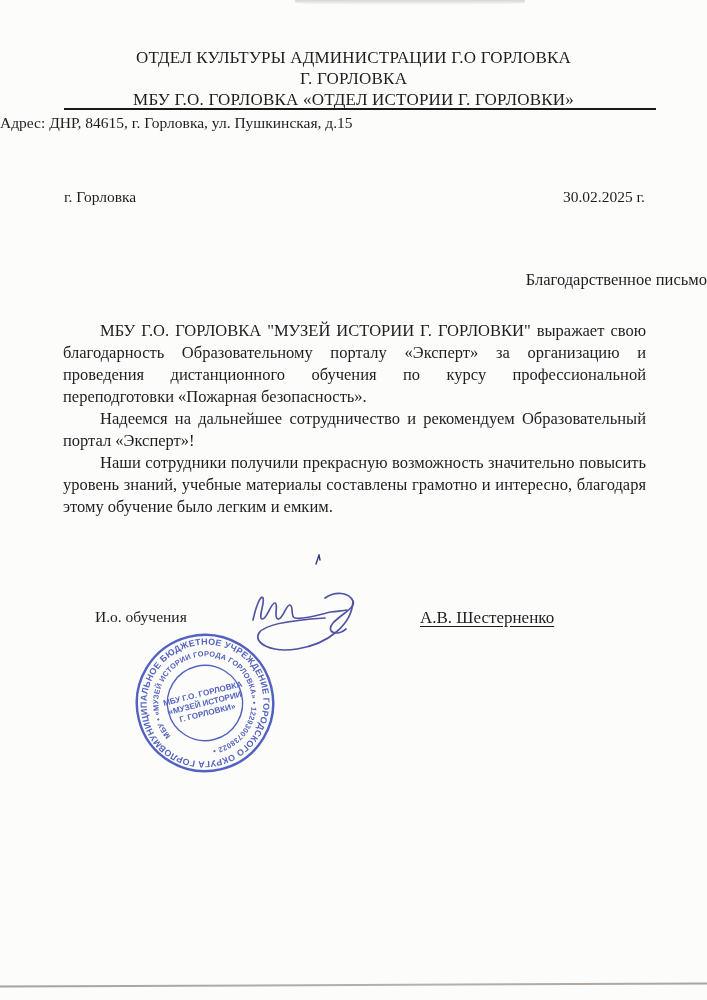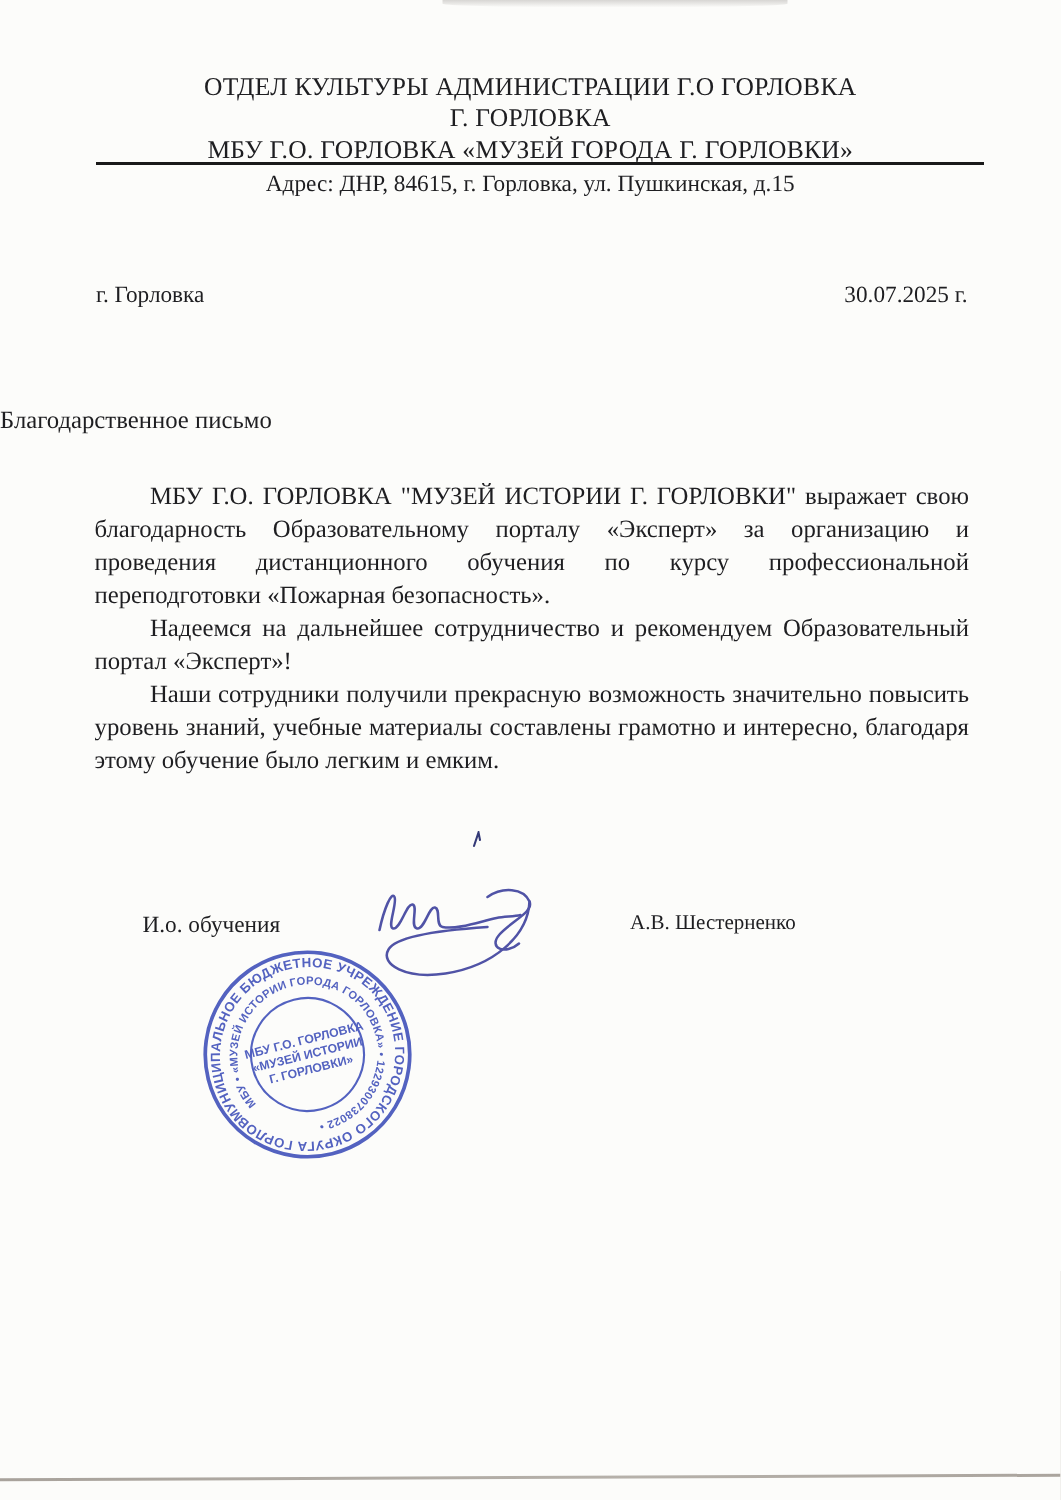--- a/index.html
+++ b/index.html
@@ -34,44 +34,44 @@
     position:absolute;left:0;top:47px;width:707px;
     text-align:center;font-size:17px;line-height:21px;
     letter-spacing:.2px;
   }
   .header-rule{
     position:absolute;left:64px;top:108px;width:592px;height:0;
     border-top:2px solid #191919;
   }
   .header-address{
     position:absolute;left:0;top:112px;width:707px;
-    text-align:center;font-size:15.5px;line-height:21px;
+    font-size:15.5px;line-height:21px;
   }
   
   .dateline{
     position:absolute;left:64px;top:188px;width:581px;
     display:flex;justify-content:space-between;
     font-size:15.5px;
   }
   
   .doc-title{
     position:absolute;left:0;top:270px;width:707px;
-    text-align:left;font-size:16.5px;
+    text-align:right;font-size:16.5px;
   }
   
   .body-text{
     position:absolute;left:63px;top:320px;width:583px;
     font-size:16.5px;line-height:22px;text-align:justify;
   }
   .body-text p{margin:0;text-indent:37px;}
   
   .sig-role{position:absolute;left:95px;top:608px;font-size:15.5px;}
   .sig-name{
-    position:absolute;left:420px;top:608px;font-size:14px;
-    text-underline-offset:3px;
+    position:absolute;left:420px;top:608px;font-size:17px;
+    text-decoration:underline;text-underline-offset:3px;
   }
   .ink-tick{position:absolute;left:314px;top:554px;}
   .signature-svg{position:absolute;left:233px;top:574px;}
   .signature-svg path{
     fill:none;stroke:var(--sig);stroke-width:1.7;
     stroke-linecap:round;stroke-linejoin:round;
   }
   
   .stamp-svg{
     position:absolute;left:134px;top:632px;width:142px;height:142px;
@@ -90,32 +90,32 @@
 </head>
 <body>
 
 <div class="page">
 
   <div class="scan-smudge-top"></div>
 
   <div class="header">
     <div>ОТДЕЛ КУЛЬТУРЫ АДМИНИСТРАЦИИ Г.О ГОРЛОВКА</div>
     <div>Г. ГОРЛОВКА</div>
-    <div>МБУ Г.О. ГОРЛОВКА «МУЗЕЙ ГОРОДА Г. ГОРЛОВКИ»</div>
+    <div>МБУ Г.О. ГОРЛОВКА «ОТДЕЛ ИСТОРИИ Г. ГОРЛОВКИ»</div>
   </div>
 
   <div class="header-rule"></div>
 
   <div class="header-address">
     <div>Адрес: ДНР, 84615, г. Горловка, ул. Пушкинская, д.15</div>
   </div>
 
   <div class="dateline">
     <span>г. Горловка</span>
-    <span>30.07.2025 г.</span>
+    <span>30.02.2025 г.</span>
   </div>
 
   <div class="doc-title">Благодарственное письмо</div>
 
   <div class="body-text">
     <p>МБУ Г.О. ГОРЛОВКА "МУЗЕЙ ИСТОРИИ Г. ГОРЛОВКИ" выражает свою благодарность Образовательному порталу «Эксперт» за организацию и проведения дистанционного обучения по курсу профессиональной переподготовки «Пожарная безопасность».</p>
     <p>Надеемся на дальнейшее сотрудничество и рекомендуем Образовательный портал «Эксперт»!</p>
     <p>Наши сотрудники получили прекрасную возможность значительно повысить уровень знаний, учебные материалы составлены грамотно и интересно, благодаря этому обучение было легким и емким.</p>
   </div>
 

